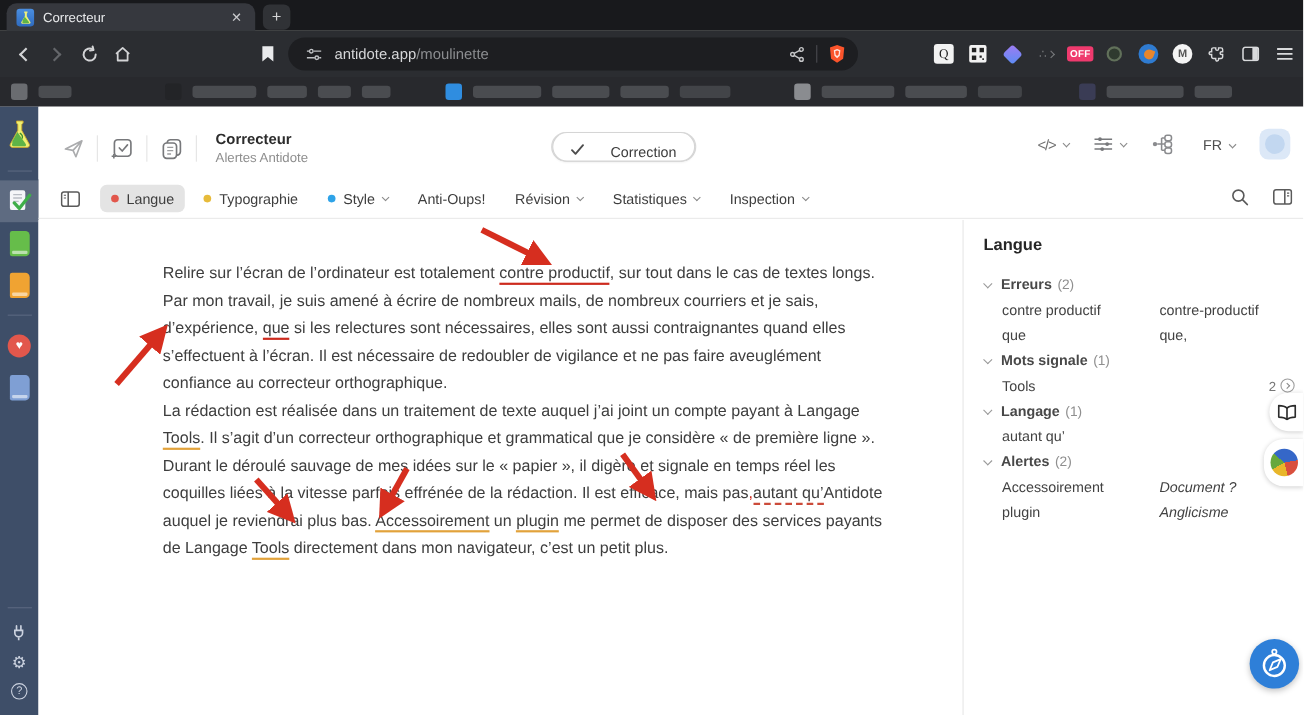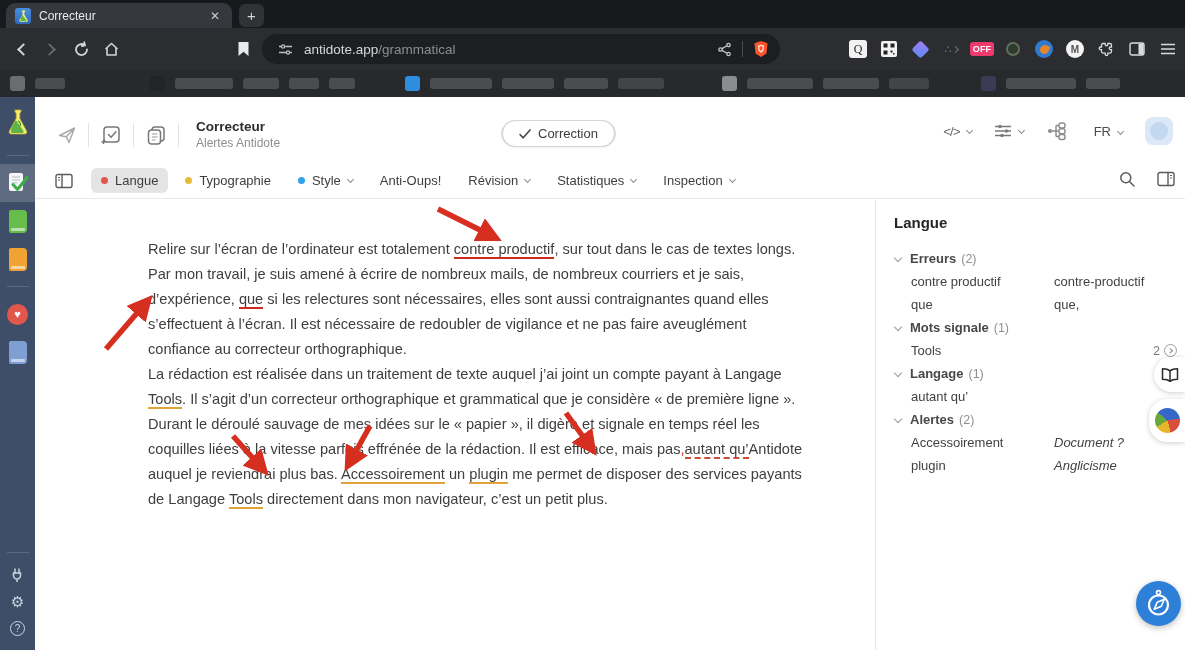--- a/index.html
+++ b/index.html
@@ -50,21 +50,21 @@
         display:flex;align-items:center;justify-content:center;}
   
   .app-header{position:absolute;top:97px;left:35px;right:0;height:66px;background:#fff;}
   .hd-left{position:absolute;left:22px;top:22px;display:flex;align-items:center;color:#8f9093;}
   .hd-sep{width:1px;height:24px;background:#e4e4e4;margin:0 11px;}
   .hd-title-box{margin-left:6px;}
   .hd-title{font-size:13.5px;font-weight:bold;color:#2c2c2c;line-height:16px;}
   .hd-sub{font-size:12px;color:#8e8e8e;line-height:16px;}
   .seg{position:absolute;left:466px;top:23px;height:27px;background:#ececec;border:1px solid #dcdcdc;
         border-radius:15px;display:flex;align-items:center;font-size:13px;color:#5b5b5b;}
-  .seg .opt{display:flex;align-items:center;gap:7px;padding:10px 16px;height:27px;border-radius:15px;}
+  .seg .opt{display:flex;align-items:flex-start;gap:24px;padding:10px 16px;height:27px;border-radius:15px;}
   .seg .opt.sel{background:#fff;border:1px solid #d5d5d5;color:#3c3c3c;box-shadow:0 1px 2px rgba(0,0,0,.06);}
   .hd-right{position:absolute;right:0;top:20px;display:flex;align-items:center;color:#6f6f6f;}
   .hd-ic{display:flex;align-items:center;margin-right:22px;}
   .codeglyph{font-size:13.5px;color:#6f6f6f;letter-spacing:-1px;}
   .ddchev{width:5px;height:5px;margin-left:7px;margin-bottom:2px;color:#8b8b8b;}
   .fr{font-size:13px;color:#4c4c4c;margin-left:26px;}
   .avatar{width:28px;height:28px;border-radius:8px;background:#dce8f7;margin-left:22px;margin-right:12px;
         display:flex;align-items:center;justify-content:center;}
   .avatar-inner{width:18px;height:18px;border-radius:50%;background:#c2d7f0;}
   
@@ -153,21 +153,21 @@
     <div class="urlbar">
       <span class="ext" style="margin-right:10px">
         <svg width="15" height="13" viewBox="0 0 15 13">
             <circle cx="5" cy="3.5" r="1.6" fill="none" stroke="#bfc1c4" stroke-width="1.3"></circle>
             <path d="M7.2 3.5H14M1 3.5h2.2" stroke="#bfc1c4" stroke-width="1.3"></path>
             <circle cx="10" cy="9.5" r="1.6" fill="none" stroke="#bfc1c4" stroke-width="1.3"></circle>
             <path d="M1 9.5h7.2M12.2 9.5H14" stroke="#bfc1c4" stroke-width="1.3"></path>
           </svg>
       </span>
       <span>antidote.app</span>
-        <span class="path">/grammatical</span>
+        <span class="path">/moulinette</span>
       <span style="flex:1"></span>
       <span class="ext">
         <svg width="15" height="15" viewBox="0 0 15 15">
             <circle cx="11.5" cy="3" r="1.7" fill="none" stroke="#c4c5c7" stroke-width="1.3"></circle>
             <circle cx="3.5" cy="7.5" r="1.7" fill="none" stroke="#c4c5c7" stroke-width="1.3"></circle>
             <circle cx="11.5" cy="12" r="1.7" fill="none" stroke="#c4c5c7" stroke-width="1.3"></circle>
             <path d="M5 6.6l5-2.8M5 8.4l5 2.8" stroke="#c4c5c7" stroke-width="1.3"></path>
           </svg>
       </span>
       <span class="url-sep"></span>

